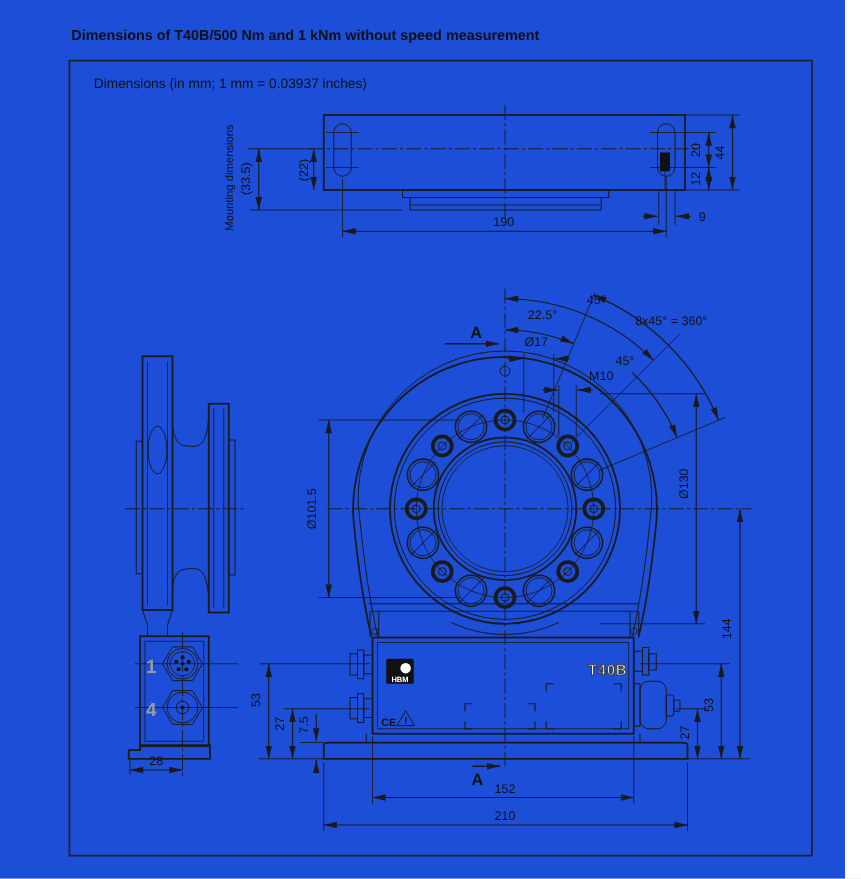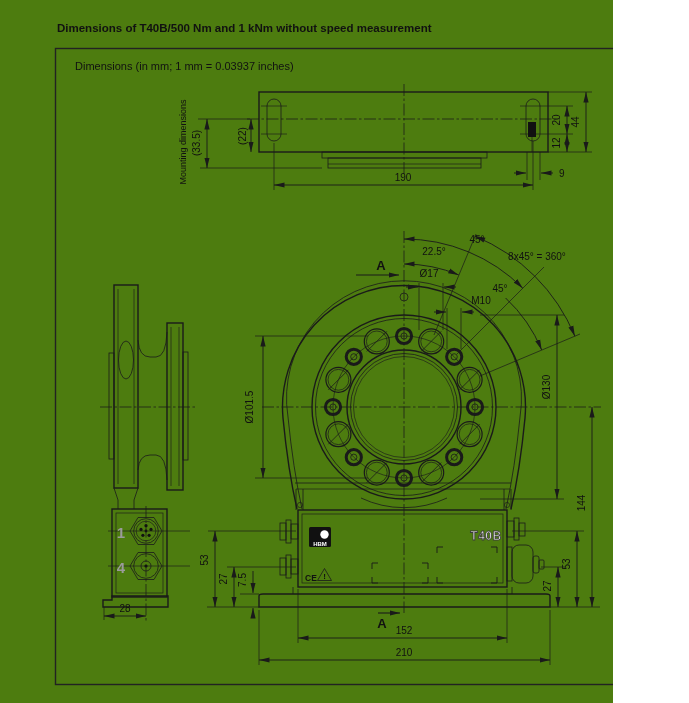--- a/index.html
+++ b/index.html
@@ -1,16 +1,16 @@
 <!DOCTYPE html>
 <html><head>
 <meta charset="utf-8">
 <style>
   html,body{margin:0;padding:0;background:#fff;}
-  .page{position:relative;width:613px;height:703px;background:#4d7c0f;overflow:hidden;
+  .page{position:relative;width:676px;height:703px;background:#1d4ed8;overflow:hidden;
         font-family:"Liberation Sans","DejaVu Sans",sans-serif;}
   svg{display:block}
   svg text{fill:#111;font-family:"Liberation Sans","DejaVu Sans",sans-serif;}
   .t-title{font-size:11.5px;font-weight:bold;}
   .t-note{font-size:11px;}
   .t-dim{font-size:10px;}
   .t-small{font-size:9px;}
   .t-sec{font-size:13px;font-weight:bold;}
   .t-gray{font-size:15px;font-weight:bold;fill:#9b9b9b;}
   .t-model{font-size:12px;font-weight:bold;fill:#fff;stroke:#3a3a3a;stroke-width:0.85px;letter-spacing:0.5px;}

